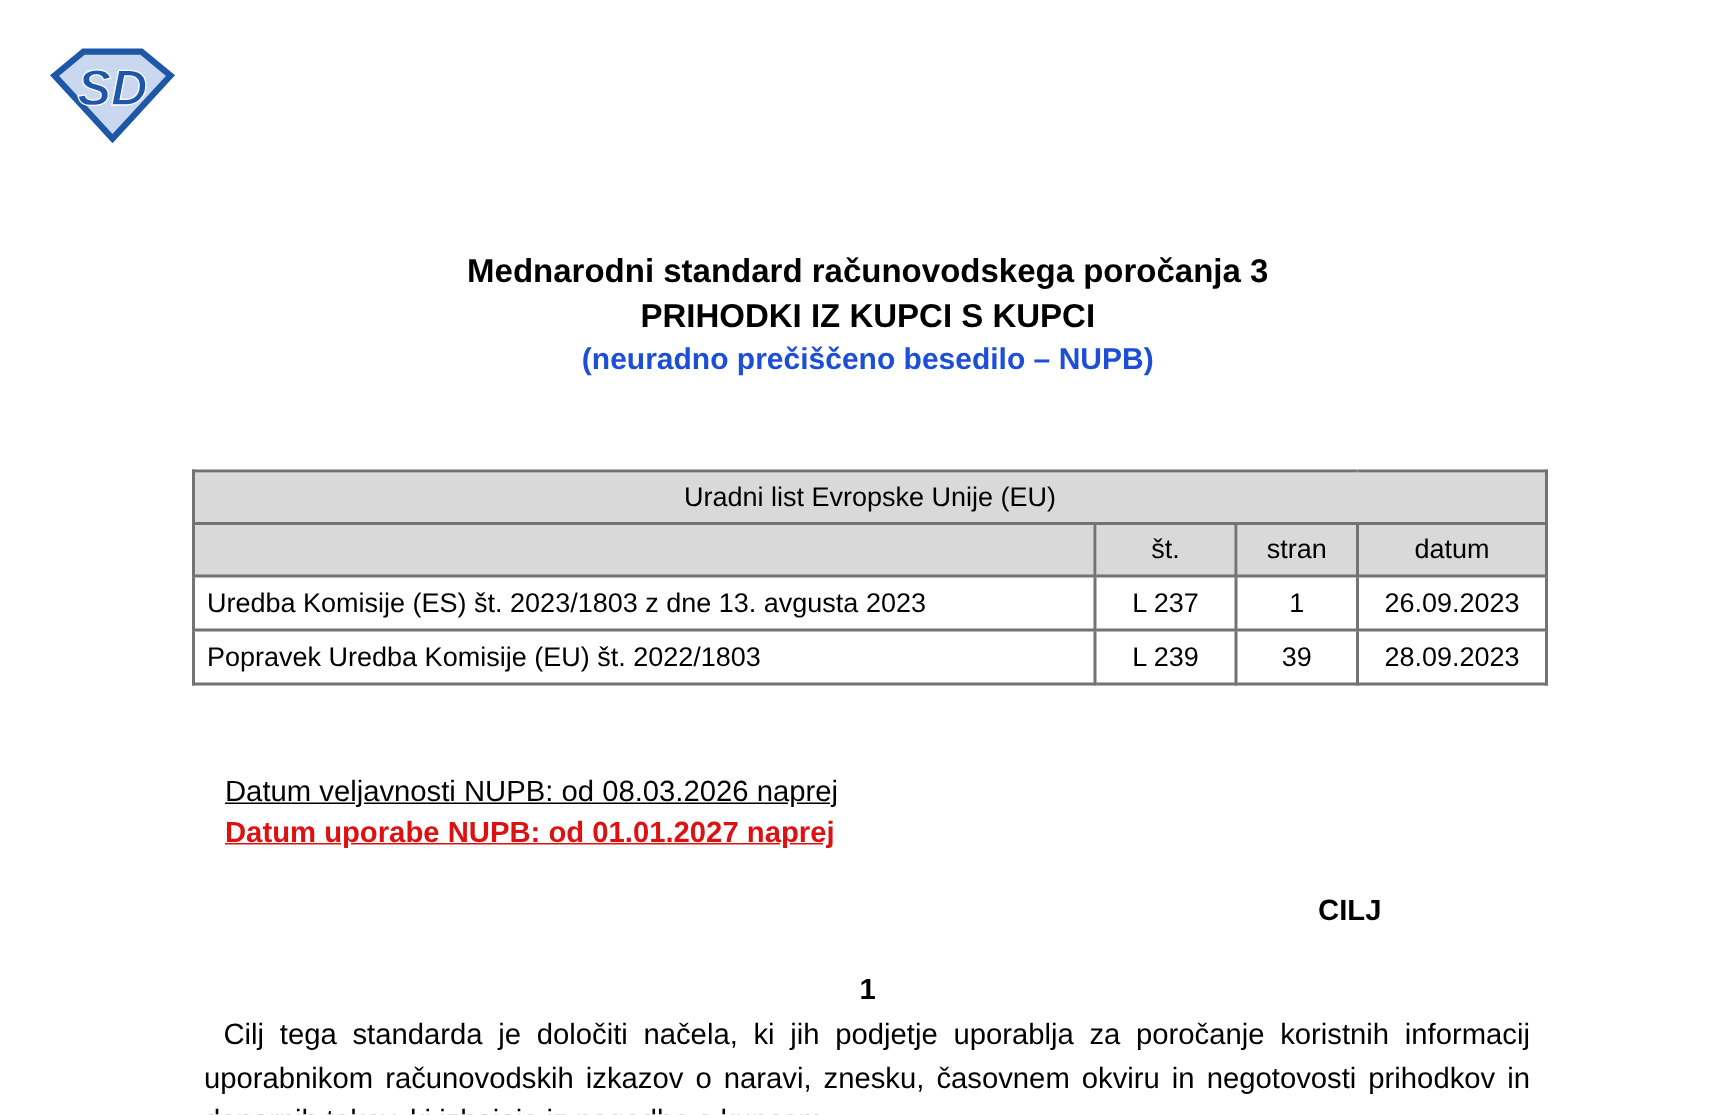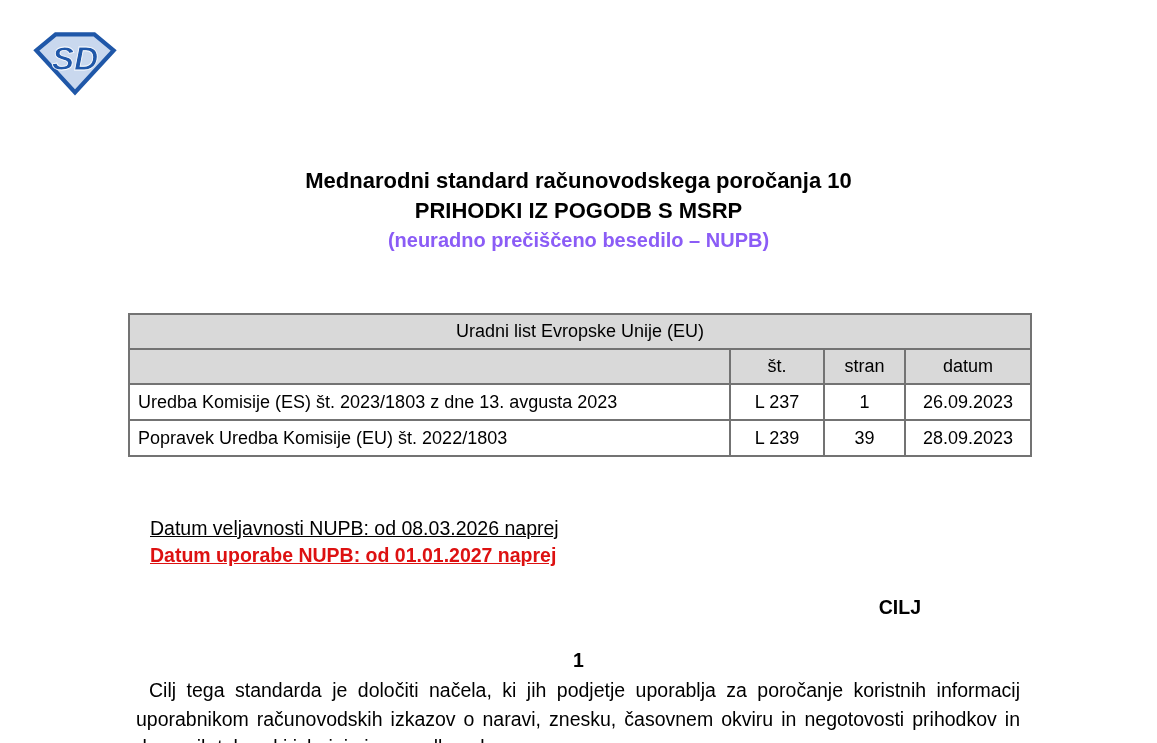--- a/index.html
+++ b/index.html
@@ -26,21 +26,21 @@
   .title-line {
     font-size: 22px;
     font-weight: bold;
     line-height: 30px;
     color: #000000;
   }
   .subtitle-red {
     font-size: 20px;
     font-weight: bold;
     line-height: 29px;
-    color: #8b5cf6;
+    color: #1d4ed8;
   }
   table.journal {
     position: absolute;
     left: 128px; top: 313px;
     width: 902px;
     border-collapse: collapse;
     table-layout: fixed;
     font-size: 18px;
   }
   table.journal td {
@@ -96,22 +96,22 @@
 <div class="page">
 
   <div class="logo">
     <svg viewBox="0 0 100 78" width="84" height="66">
       <polygon points="4,24 27,5 73,5 96,24 50,74" fill="#c9d8ee" stroke="#1f57a8" stroke-width="5" stroke-linejoin="miter"></polygon>
       <text x="50" y="47" text-anchor="middle" font-family="Liberation Sans, sans-serif" font-size="40" font-weight="bold" font-style="italic" fill="#1f57a8" stroke="#ffffff" stroke-width="1">SD</text>
     </svg>
   </div>
 
   <div class="title-block">
-    <div class="title-line">Mednarodni standard računovodskega poročanja 10</div>
-    <div class="title-line">PRIHODKI IZ POGODB S MSRP</div>
+    <div class="title-line">Mednarodni standard računovodskega poročanja 3</div>
+    <div class="title-line">PRIHODKI IZ KUPCI S KUPCI</div>
     <div class="subtitle-red">(neuradno prečiščeno besedilo – NUPB)</div>
   </div>
 
   <table class="journal">
     <colgroup>
       <col style="width:601px">
         <col style="width:94px">
         <col style="width:81px">
         <col style="width:126px">
     </colgroup>

